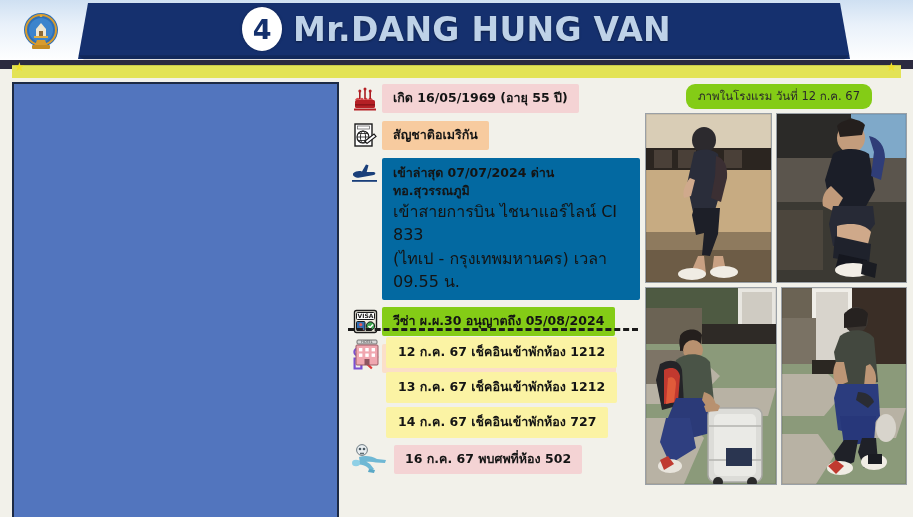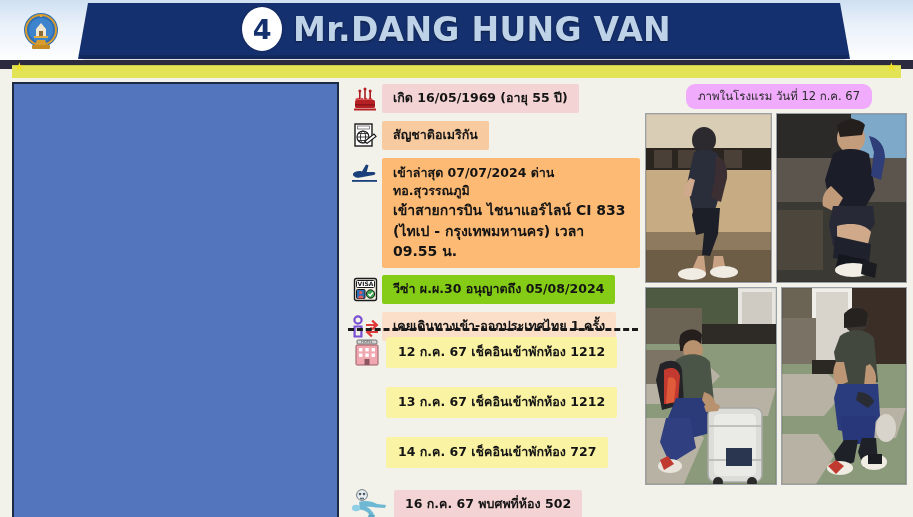--- a/index.html
+++ b/index.html
@@ -49,43 +49,43 @@
   .row{position:relative;display:flex;align-items:flex-start;margin-bottom:7px;}
   .ico{width:34px;min-width:34px;height:30px;display:flex;align-items:center;
     justify-content:center;}
   .ico svg{display:block;}
   .bub{border-radius:2px;padding:5px 11px 6px 11px;font-size:12.5px;color:#141414;
     font-weight:bold;line-height:1.45;}
 
   .b-birth{background:#f4d3d4;}
   .b-nat{background:#f7cb9f;}
   .b-pass{background:#c9e5b4;}
-  .b-fly{background:#fdba74;padding-top:6px;padding-bottom:7px;}
+  .b-fly{background:#0369a1;padding-top:6px;padding-bottom:7px;}
   .b-fly .l1{font-weight:bold;}
-  .b-fly .l2,.b-fly .l3{font-weight:bold;font-size:14px;}
+  .b-fly .l2,.b-fly .l3{font-weight:normal;font-size:16px;}
   .b-visa{background:#84cc16;}
   .b-trav{background:#fbdfc9;}
   .b-hotel{background:#fbf3a4;}
   .b-dead{background:#f4d3d4;}
 
   .dashed{position:absolute;left:0;top:244px;width:290px;border-top:3px dashed #1a1a1a;}
 
   .hotel-block{position:absolute;left:0;top:253px;width:292px;}
-  .hrow{display:flex;align-items:center;margin-bottom:19px;}
+  .hrow{display:flex;align-items:center;margin-bottom:4px;}
   .hrow .ico{width:38px;min-width:38px;height:30px;}
   .hrow .bub{font-size:12.5px;padding:6px 12px 7px 12px;}
 
   .deadrow{display:flex;align-items:center;margin-top:2px;}
   .deadrow .ico{width:46px;min-width:46px;height:34px;}
 
   
   .right{position:absolute;left:645px;top:84px;width:268px;height:433px;}
   .cap{border-radius:9px;font-size:11.5px;color:#2a2a2a;padding:3px 12px 4px 12px;
     display:inline-block;margin:0 auto;text-align:center;white-space:nowrap;}
-  .cap-1{background:#f0abfc;}
+  .cap-1{background:#84cc16;}
   .cap-2{background:#fadfc8;}
   .capwrap{width:268px;text-align:center;}
   .photorow{display:flex;gap:4px;margin-top:4px;}
   .ph{border:1px solid #9aa0a6;overflow:hidden;position:relative;background:#3a3f46;}
   .ph svg{display:block;}
 
   .ph1{width:125px;height:168px;}
   .ph2{width:129px;height:168px;}
   .ph3{width:130px;height:196px;}
   .ph4{width:124px;height:196px;}

